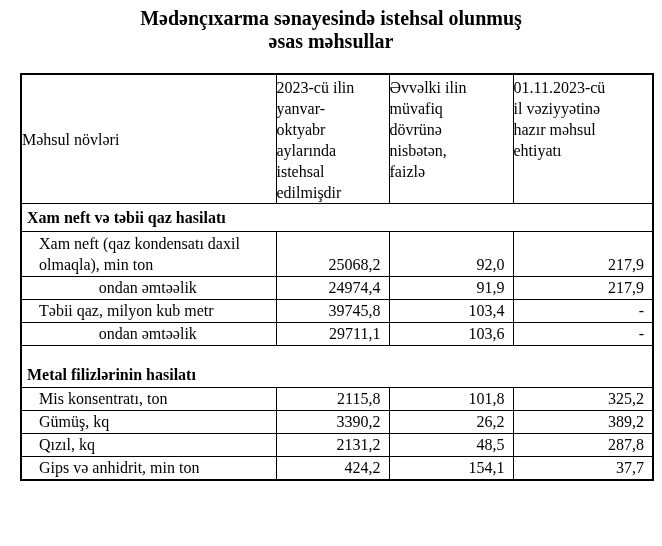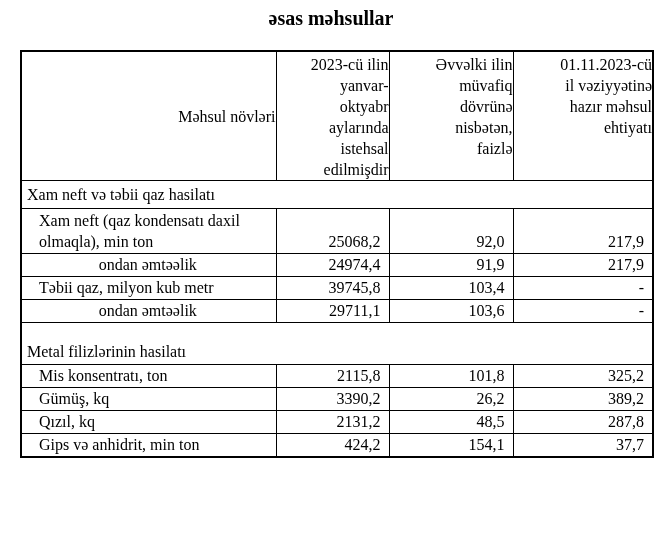--- a/index.html
+++ b/index.html
@@ -38,33 +38,33 @@
   col.c4 { width: 140px; }
   th, td {
     border: 1px solid #000;
     padding: 0;
     overflow: hidden;
   }
   
   tr.header-row { height: 129px; }
   th.h-col {
     font-weight: normal;
-    text-align: right;
+    text-align: left;
     vertical-align: top;
     white-space: pre-line;
     line-height: 21px;
     padding-top: 2px;
   }
   th.h-col.first {
     vertical-align: middle;
     padding-top: 0;
   }
   
   tr.section-row td {
-    font-weight: normal;
+    font-weight: bold;
     text-align: left;
     padding-left: 5px;
     vertical-align: middle;
   }
   tr.sec-oil { height: 28px; }
   tr.sec-metal { height: 42px; }
   tr.sec-metal td { vertical-align: bottom; padding-bottom: 3px; }
   tr.sec-other { height: 34px; }
   tr.sec-other td { vertical-align: bottom; padding-bottom: 3px; }
   
@@ -86,20 +86,21 @@
     padding-bottom: 1px;
     line-height: 21px;
   }
 </style>
 </head>
 <body>
 
 <div class="page">
 
   <div class="doc-title">
+    <div>Mədənçıxarma sənayesində istehsal olunmuş</div>
     <div>əsas məhsullar</div>
   </div>
 
   <table class="stat-table">
     <colgroup>
       <col class="c1">
         <col class="c2">
         <col class="c3">
         <col class="c4">
     </colgroup>

